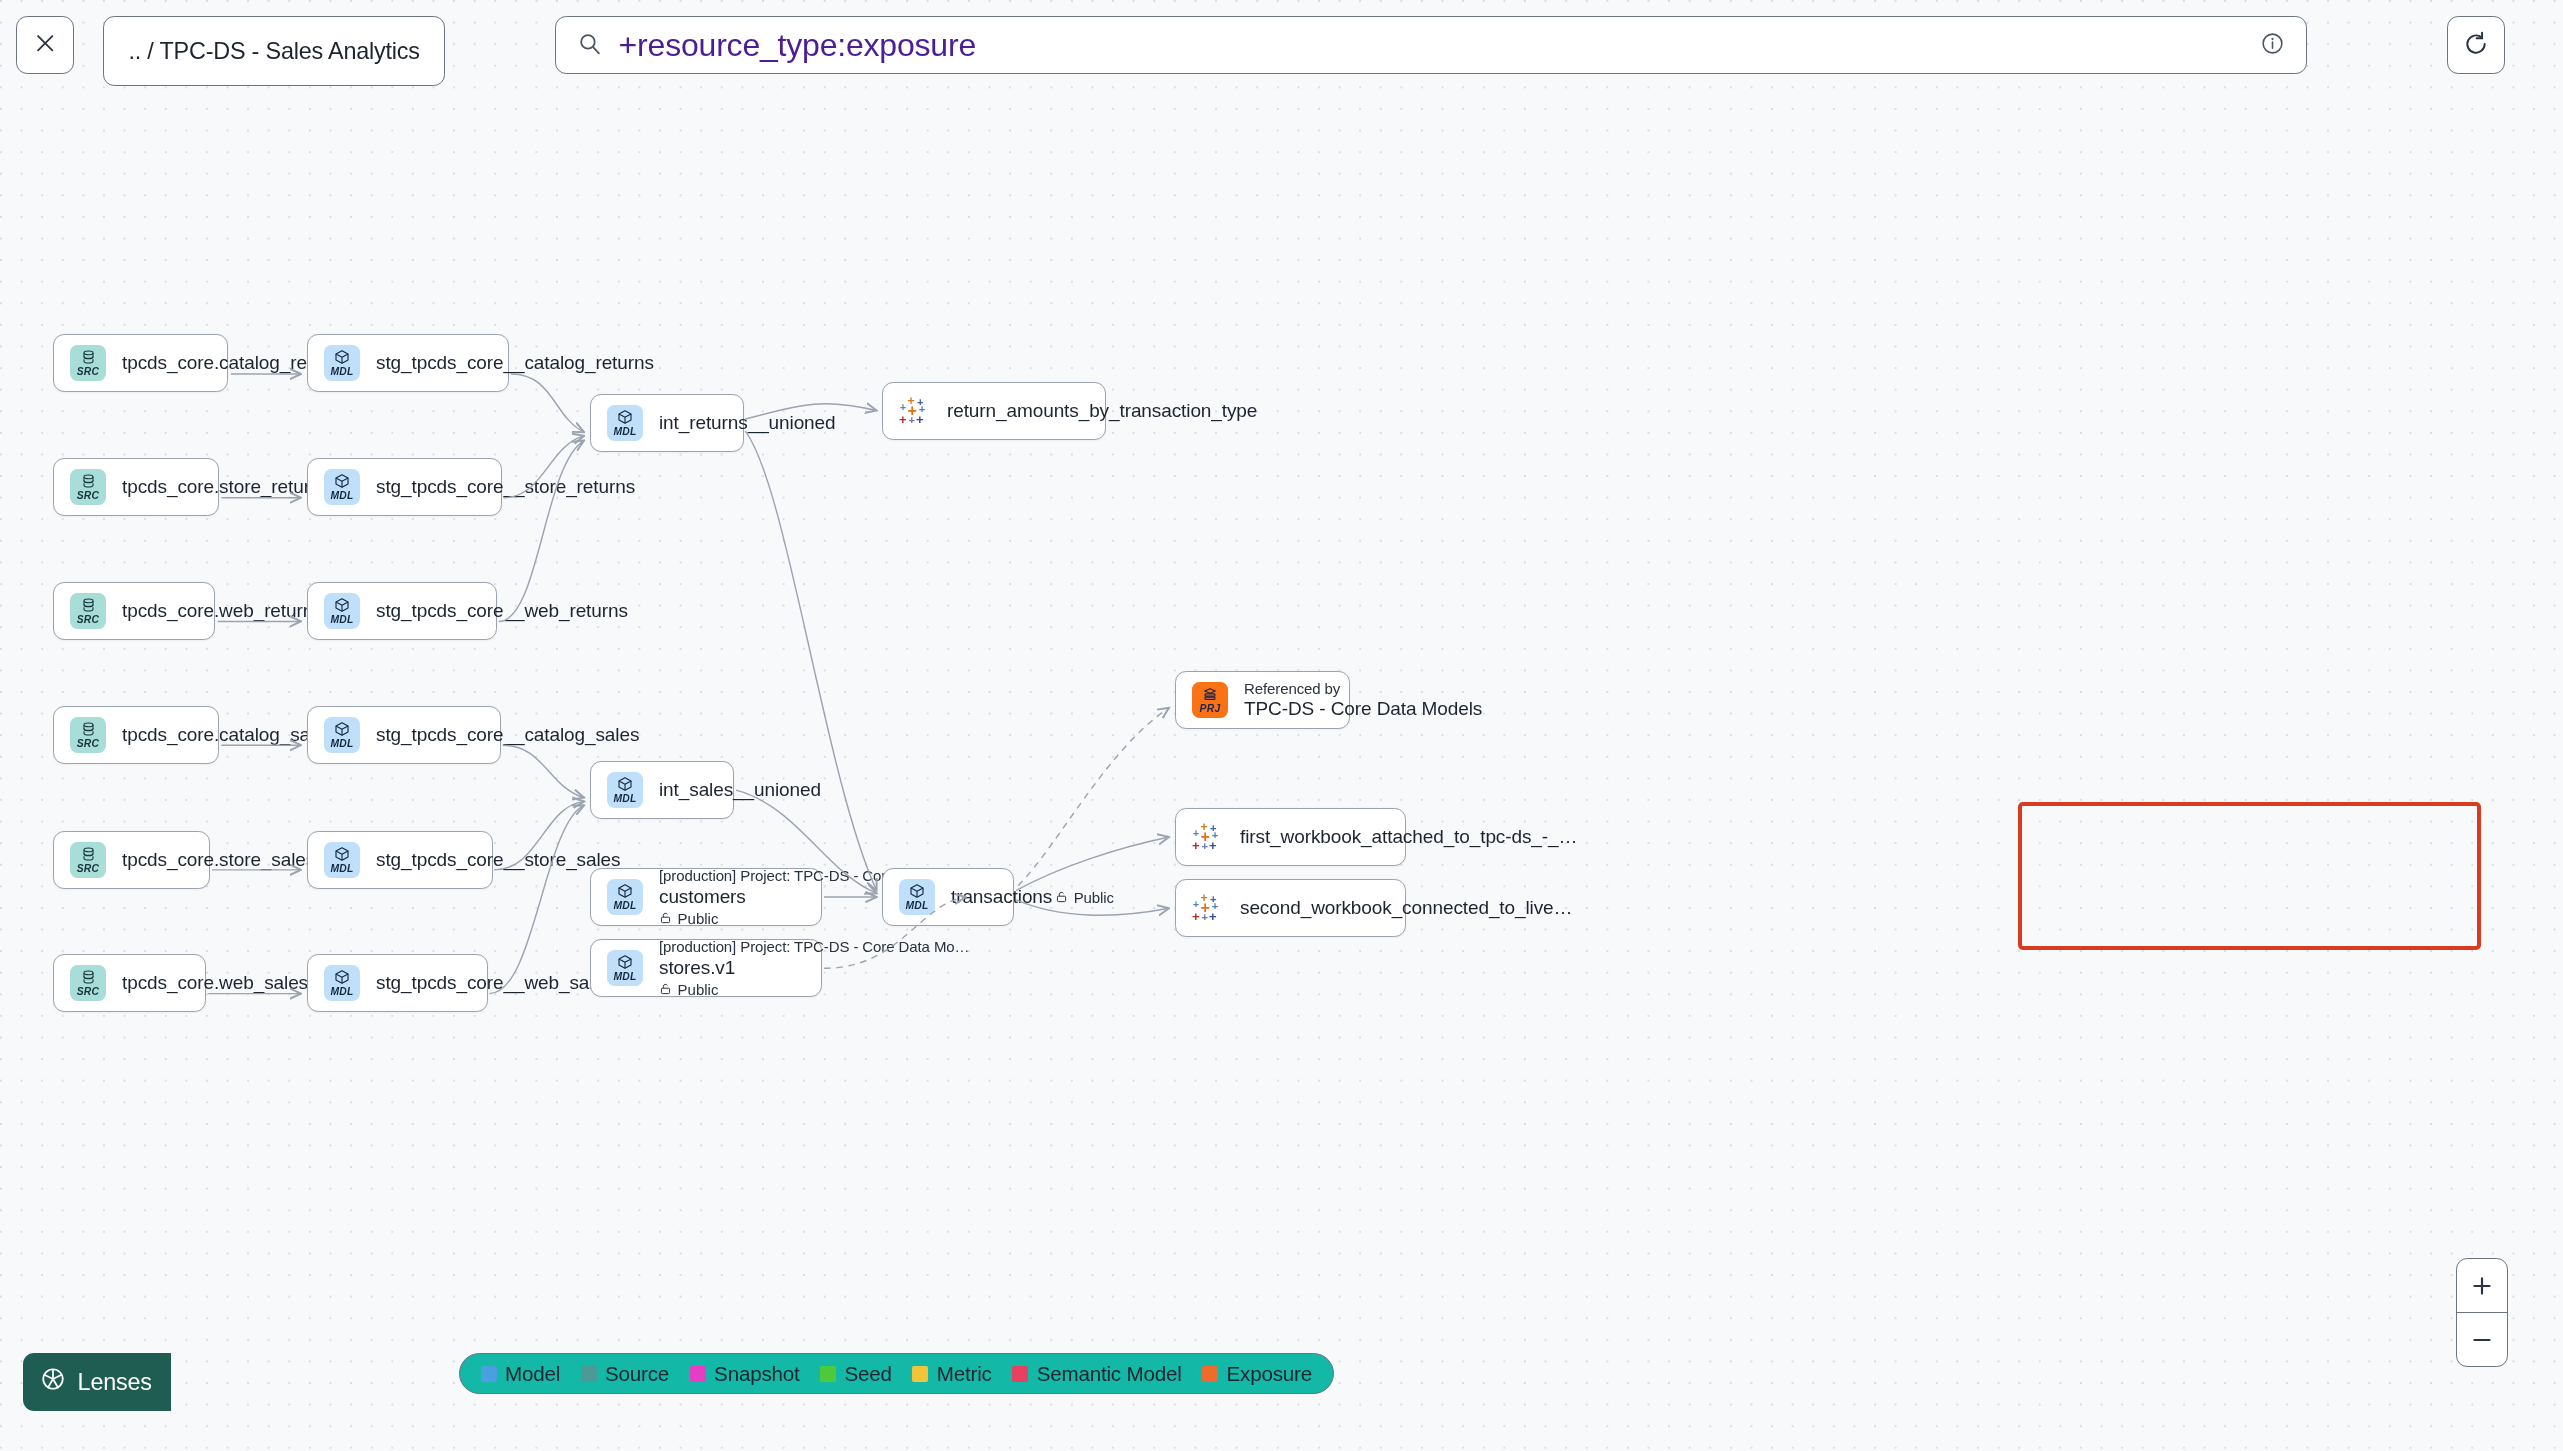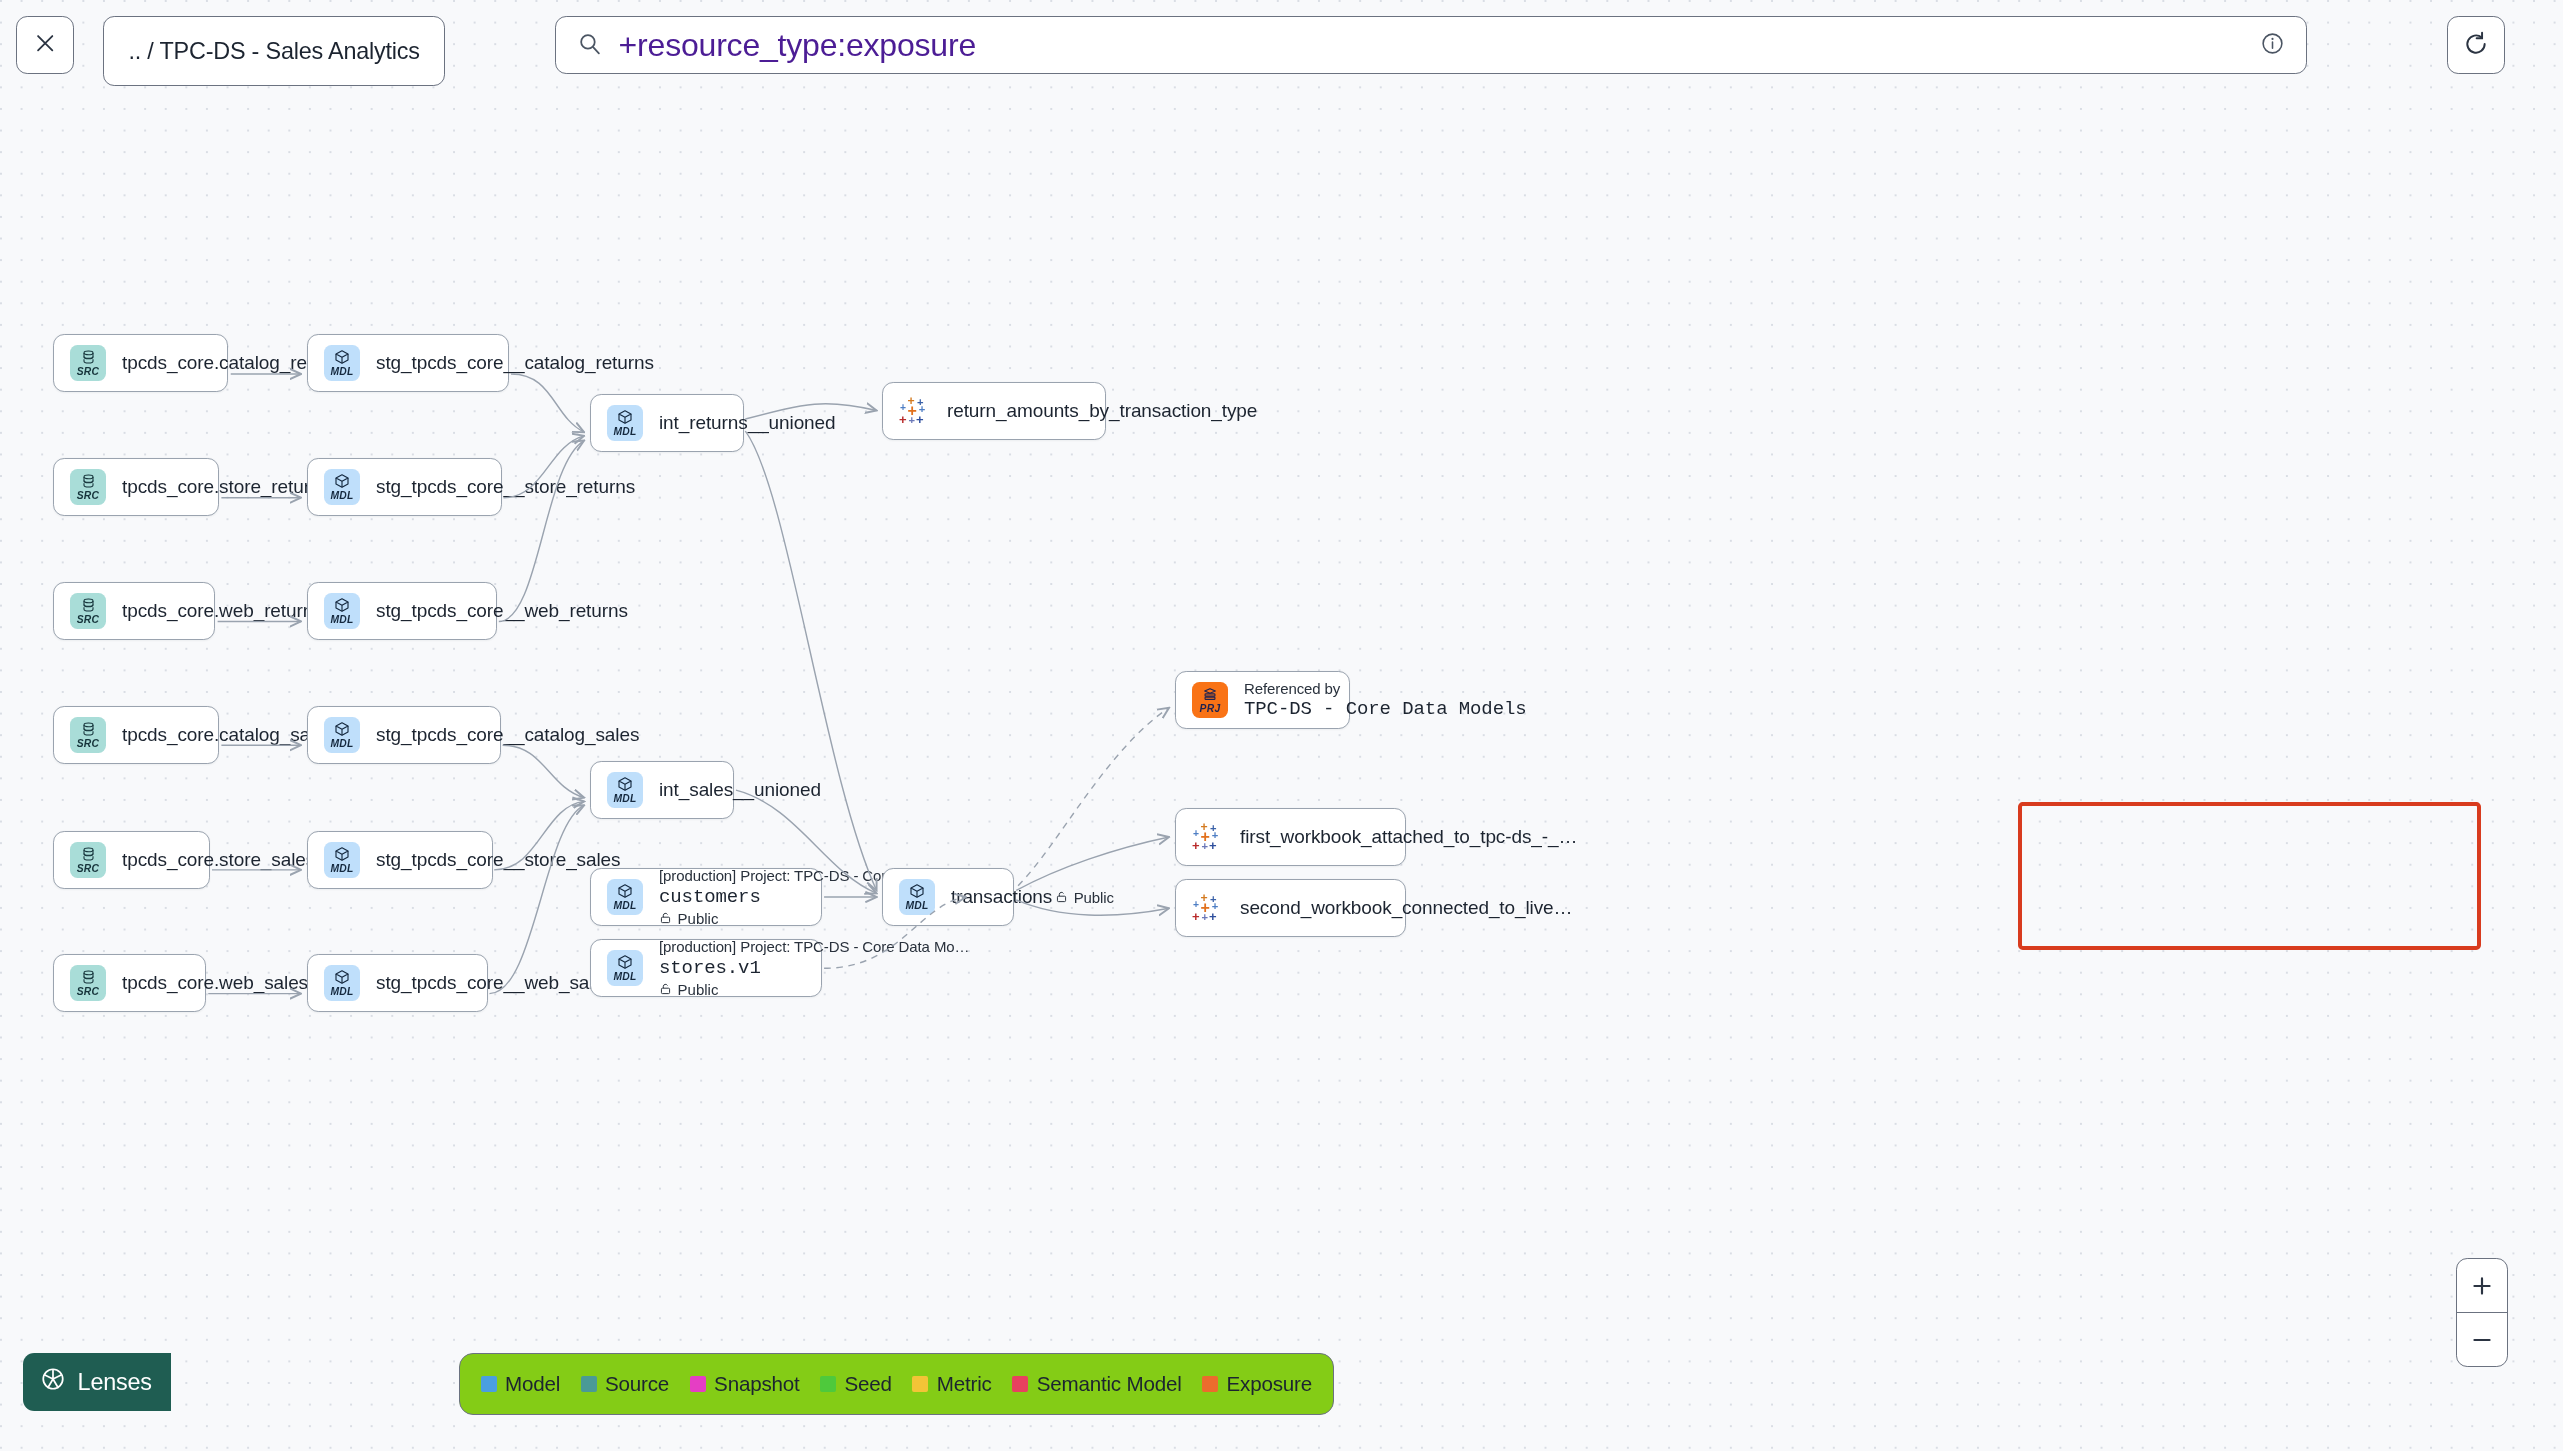--- a/index.html
+++ b/index.html
@@ -44,21 +44,21 @@
   }
   .badge.src{background:#a9ddd8;color:#15333a;}
   .badge.mdl{background:#bfdffb;color:#15293f;}
   .badge.prj{background:#f97316;color:#1f2350;}
   .badge svg{display:block;margin-bottom:0.9px;}
   .badge span{margin-top:0.9px;}
   .node .lbl{margin-left:16px;font-size:19px;letter-spacing:-0.1px;color:#1c2430;white-space:nowrap;}
   .node.multi{align-items:center;}
   .node.multi .stack{margin-left:16px;display:flex;flex-direction:column;justify-content:flex-start;gap:1.9px;}
   .stack .meta{font-size:15px;color:#29313c;letter-spacing:-0.1px;white-space:nowrap;}
-  .stack .title{font-size:19px;color:#1c2430;letter-spacing:-0.1px;white-space:nowrap;font-family:Liberation Mono, monospace;}
+  .stack .title{font-size:19px;color:#1c2430;letter-spacing:-0.1px;white-space:nowrap;}
   .stack .acc{font-size:15px;color:#29313c;display:flex;align-items:center;gap:5.6px;}
   .node .lbl.withacc{display:flex;gap:2.8px;}
   .node .lbl .acc{font-size:15px;color:#29313c;display:flex;align-items:center;gap:5.6px;font-weight:400;}
   
   .tab-icon{position:relative;width:32px;height:32px;flex:0 0 32px;}
   .tab-icon i{position:absolute;font-style:normal;font-weight:700;line-height:1;}
   
   #highlight{
     position:absolute;left:2018px;top:802px;width:463px;height:148px;
     border:4.7px solid #d83b1e;border-radius:4.7px;box-sizing:border-box;z-index:5;
@@ -67,22 +67,22 @@
   #bottombar{position:absolute;left:23.4px;top:1353px;height:58px;display:flex;align-items:stretch;z-index:40;}
   #lenses-btn{
     background:#1f5d52;color:#fff;border-radius:11.2px 0 0 11.2px;display:flex;align-items:center;
     gap:11.2px;padding:0 19px 0 17px;font-size:23.4px;letter-spacing:-0.2px;
   }
   #restype-btn{
     background:#fff;border:1.5px solid #6b7280;border-left:none;border-radius:0 11.2px 11.2px 0;
     display:flex;align-items:center;gap:13px;padding:0 19px;font-size:23.4px;box-sizing:border-box;letter-spacing:-0.2px;
   }
   #legend{
-    position:absolute;left:459px;top:1353px;height:62px;background:#84cc16;border:1.5px solid #6b7280;
-    border-radius:14px;display:flex;align-items:center;gap:20.6px;padding:0 20.6px;box-sizing:border-box;z-index:40;
+    position:absolute;left:459px;top:1353px;height:41px;background:#14b8a6;border:1.5px solid #6b7280;
+    border-radius:21px;display:flex;align-items:center;gap:20.6px;padding:0 20.6px;box-sizing:border-box;z-index:40;
   }
   .leg-item{display:flex;align-items:center;gap:8.4px;font-size:20.6px;letter-spacing:-0.2px;}
   .sw{width:16px;height:16px;border-radius:1.9px;display:block;}
   #zoomctl{
     position:absolute;left:2456px;top:1258px;width:52px;height:109px;background:#fff;
     border:1.5px solid #6b7280;border-radius:11.2px;box-sizing:border-box;z-index:40;
     display:flex;flex-direction:column;
   }
   #zoomctl > div{flex:1;display:flex;align-items:center;justify-content:center;}
   #zoom-in{border-bottom:1.5px solid #6b7280;}

